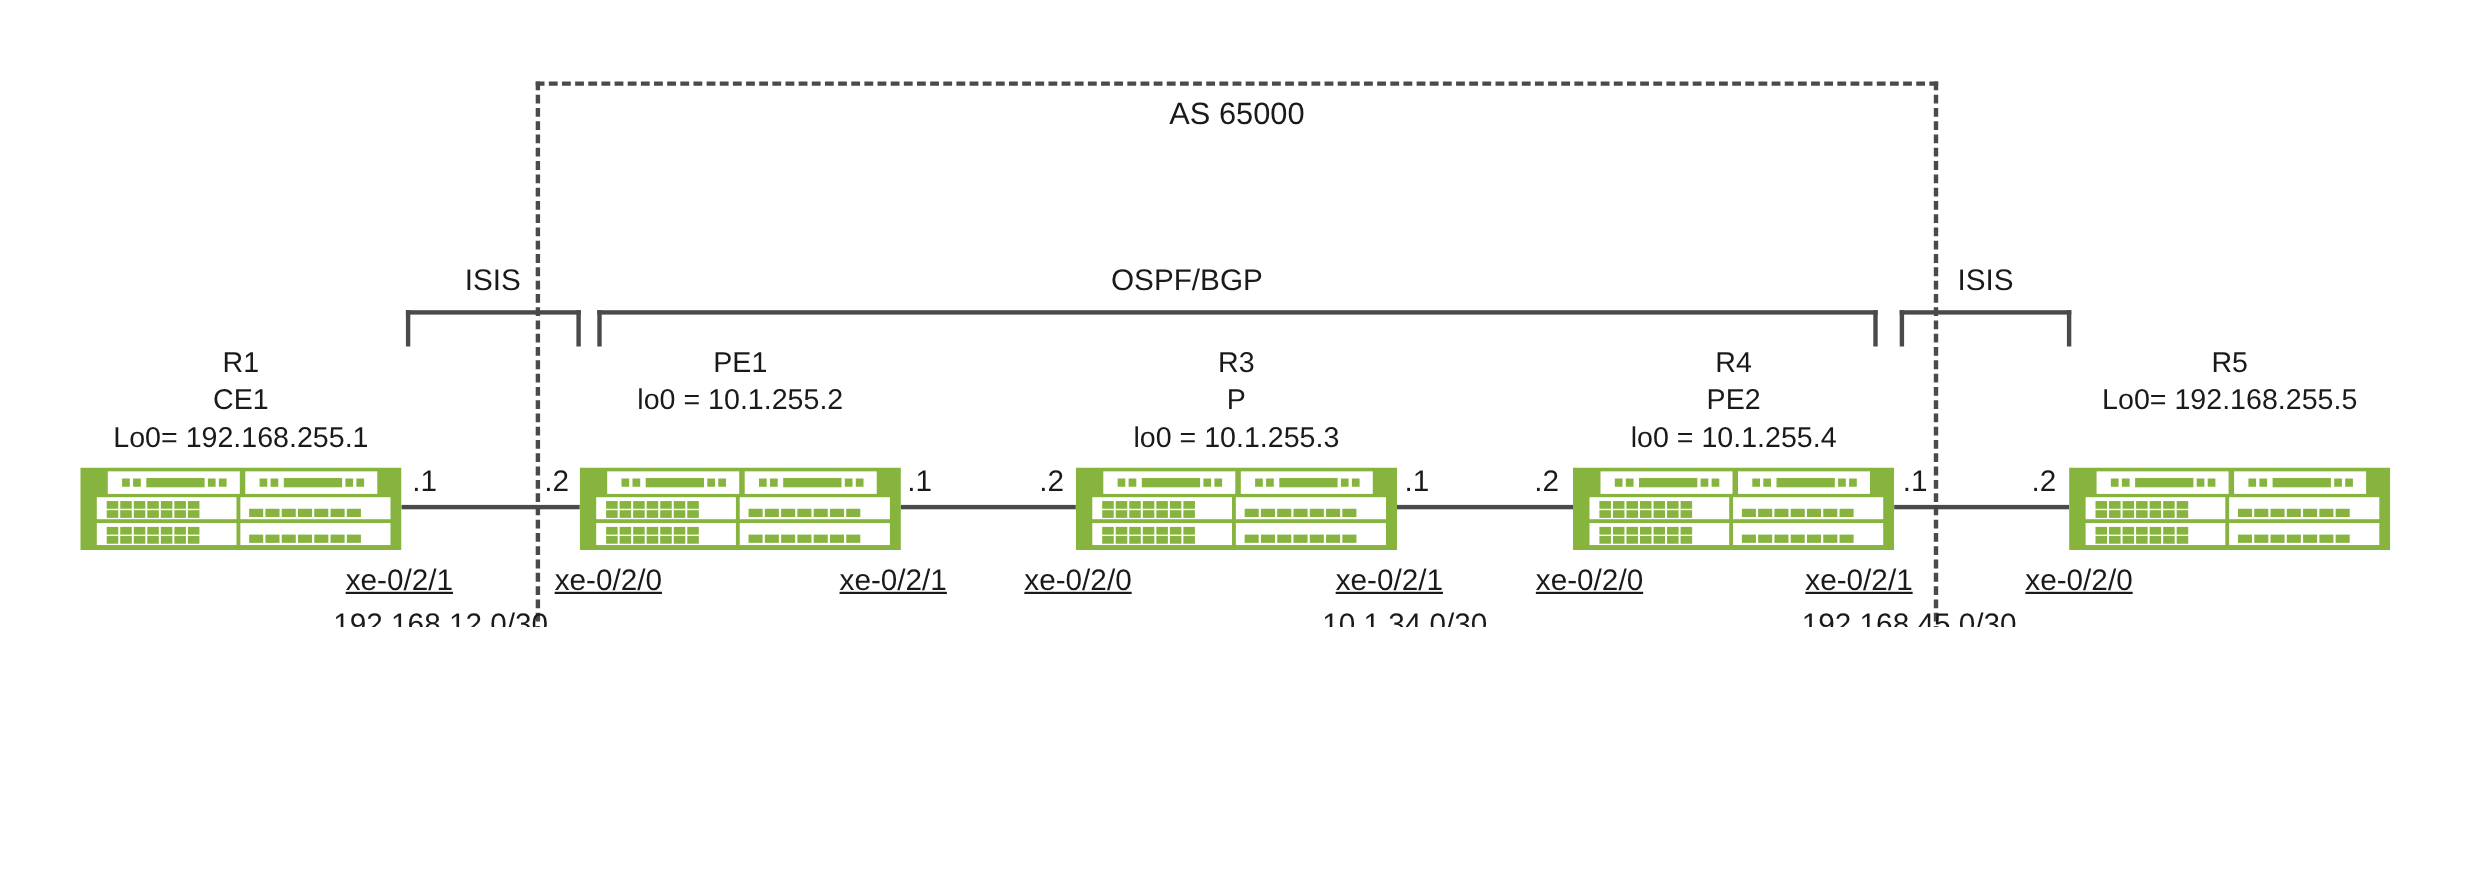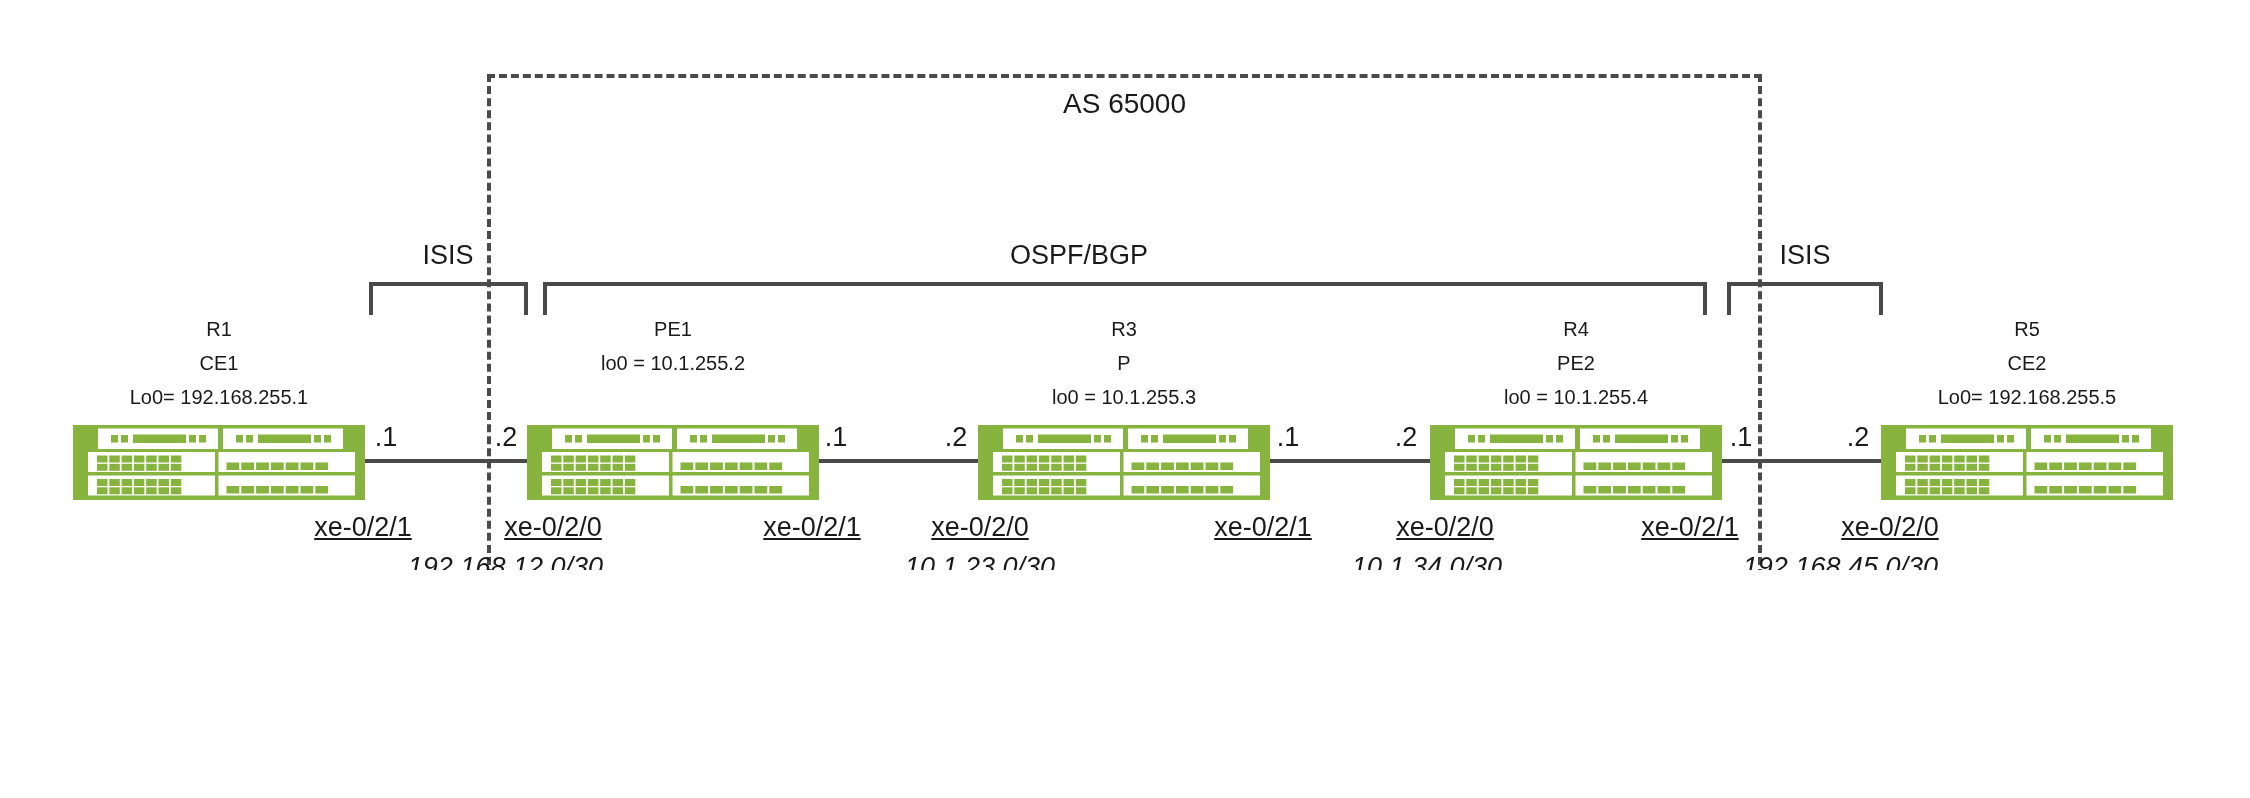--- a/index.html
+++ b/index.html
@@ -75,21 +75,21 @@
   .ri2{left:527px;}
   .ri3{left:978px;}
   .ri4{left:1430px;}
   .ri5{left:1881px;}
   
   .rname{
     position:absolute;
     top:312px;
     width:440px;
     text-align:center;
-    font-size:20px;
+    font-size:26px;
     line-height:34px;
   }
   .rn1{left:-1px;}
   .rn2{left:453px;}
   .rn3{left:904px;}
   .rn4{left:1356px;}
   .rn5{left:1807px;}
   .rname span{display:block;}
   
   .iplbl{
@@ -108,24 +108,23 @@
     text-align:center;
     font-size:27px;
     line-height:30px;
     text-decoration:underline;
   }
   
   .subnet{
     position:absolute;
     top:552px;
     width:300px;
-    text-align:right;
+    text-align:left;
     font-size:27px;
     line-height:30px;
-    font-style:italic;
   }
   
   .figure-id{
     position:absolute;
     left:2127px; top:652px;
     width:120px; height:30px;
     text-align:center;
     font-size:25px;
     line-height:30px;
     color:#8a8a8a;
@@ -175,21 +174,20 @@
     <span>P</span>
     <span>lo0 = 10.1.255.3</span>
   </div>
   <div class="rname rn4">
     <span>R4</span>
     <span>PE2</span>
     <span>lo0 = 10.1.255.4</span>
   </div>
   <div class="rname rn5">
     <span>R5</span>
-    <span>CE2</span>
     <span>Lo0= 192.168.255.5</span>
   </div>
 
   <div class="ricon ri1 icon-slot">
       <svg viewBox="0 0 292 75" width="292" height="75" xmlns="http://www.w3.org/2000/svg">
         <rect x="0" y="0" width="292" height="75" fill="#86B43E"></rect>
         <rect x="25" y="3.5" width="120" height="20.5" fill="#ffffff"></rect>
         <rect x="38" y="10" width="7" height="7.5" fill="#86B43E"></rect>
         <rect x="48" y="10" width="7" height="7.5" fill="#86B43E"></rect>
         <rect x="60" y="9.5" width="53" height="8.5" fill="#86B43E"></rect>
@@ -505,19 +503,18 @@
   <span class="iflbl" style="left:283px">xe-0/2/1</span>
   <span class="iflbl" style="left:473px">xe-0/2/0</span>
   <span class="iflbl" style="left:732px">xe-0/2/1</span>
   <span class="iflbl" style="left:900px">xe-0/2/0</span>
   <span class="iflbl" style="left:1183px">xe-0/2/1</span>
   <span class="iflbl" style="left:1365px">xe-0/2/0</span>
   <span class="iflbl" style="left:1610px">xe-0/2/1</span>
   <span class="iflbl" style="left:1810px">xe-0/2/0</span>
 
   <span class="subnet" style="left:303px">192.168.12.0/30</span>
-  <span class="subnet" style="left:755px">10.1.23.0/30</span>
   <span class="subnet" style="left:1202px">10.1.34.0/30</span>
   <span class="subnet" style="left:1638px">192.168.45.0/30</span>
 
   <div class="figure-id">jn-000194</div>
 
 </div>
 
 </body></html>

